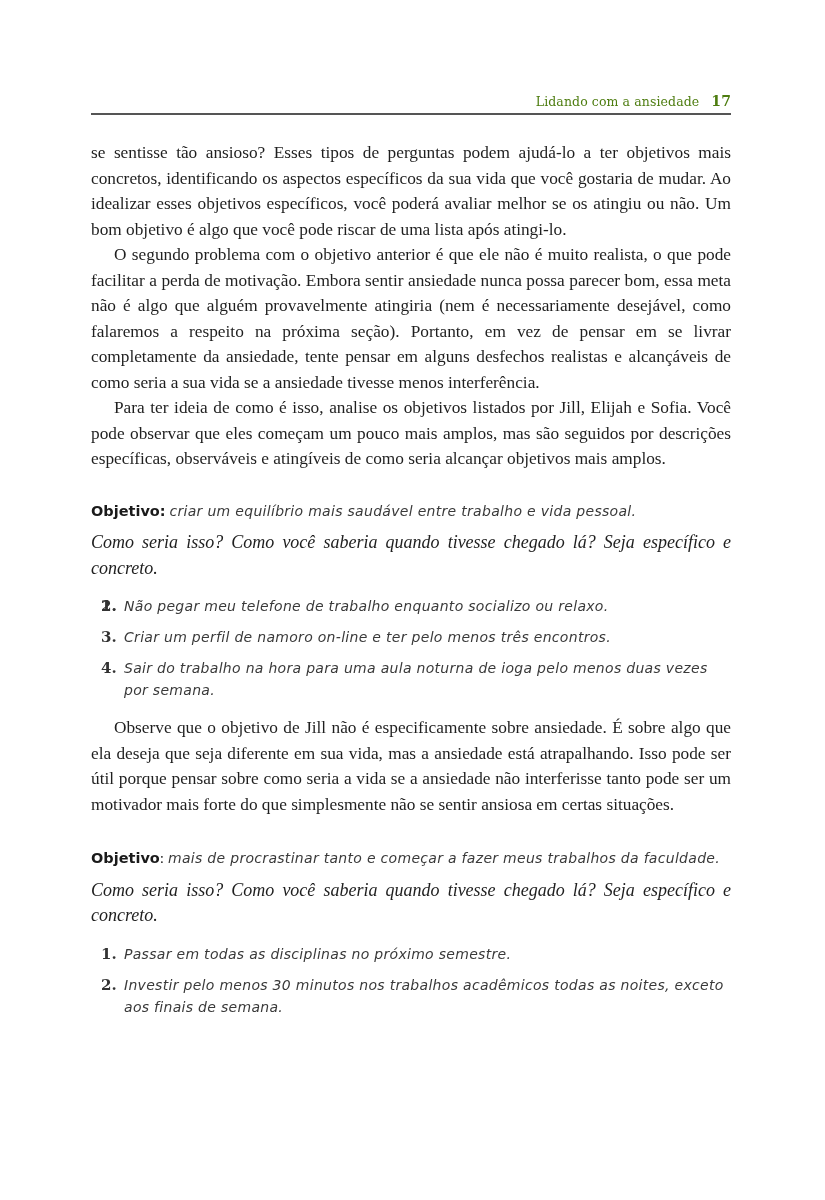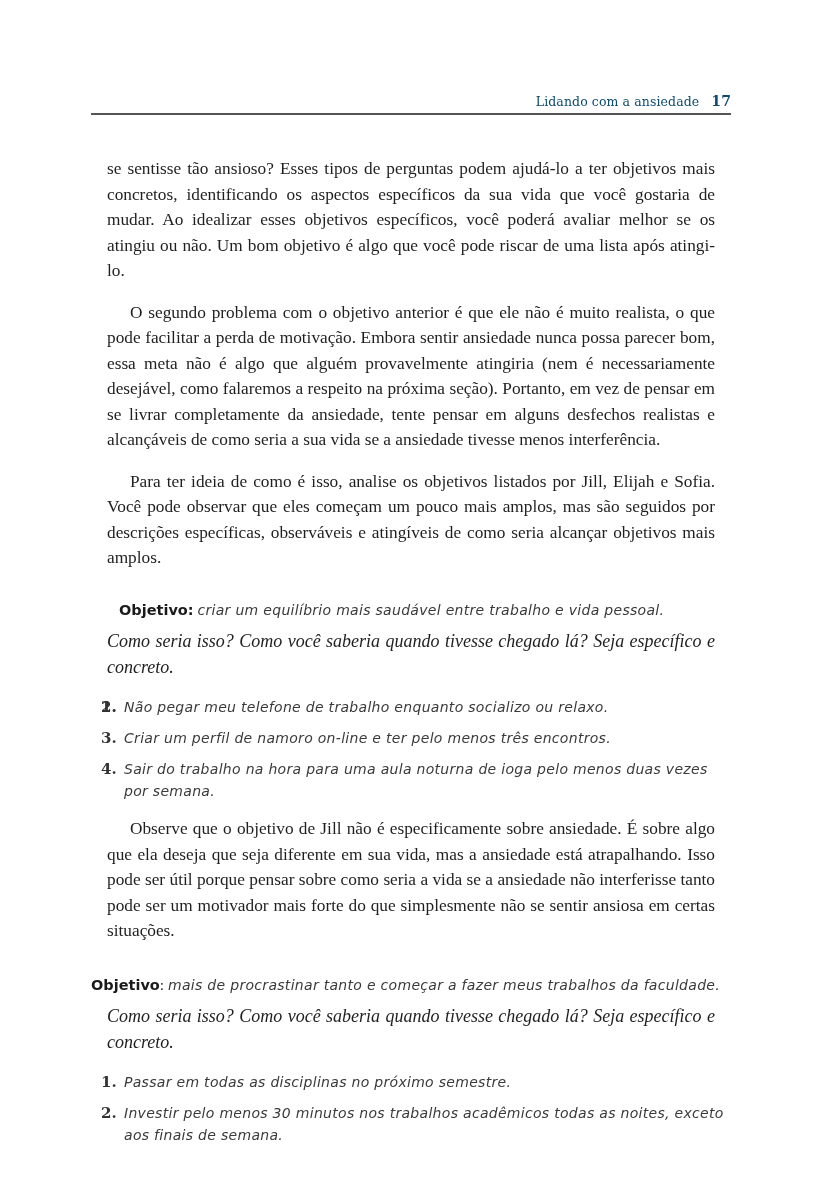--- a/index.html
+++ b/index.html
@@ -1,24 +1,24 @@
 <!DOCTYPE html>
 <html><head>
   <meta charset="utf-8">
   <style>
     html, body { margin: 0; padding: 0; background: #ffffff; }
     body { width: 825px; height: 1200px; position: relative; overflow: hidden; color: #1e1e1e; }
     .page { position: absolute; left: 91px; top: 0; width: 640px; }
     .running-head { position: absolute; left: 0; top: 93px; width: 640px; text-align: right;
-      font-family: "DejaVu Serif", serif; font-size: 12.5px; color: #0c4a6e; letter-spacing: 0.1px; }
+      font-family: "DejaVu Serif", serif; font-size: 12.5px; color: #4d7c0f; letter-spacing: 0.1px; }
     .running-head .pg { font-weight: bold; margin-left: 12px; font-size: 14px; }
     .rule { position: absolute; left: 0; top: 113px; width: 640px; height: 2px; background: #555; }
     .body { position: absolute; left: 0; top: 140px; width: 640px;
       font-family: "Liberation Serif", serif; font-size: 17.3px; line-height: 25.5px; color: #1f1f1f; }
-    p { margin: 16px; text-align: justify; }
+    p { margin: 0; text-align: justify; }
     p.indent { text-indent: 23px; }
     h2 { font-family: "DejaVu Serif", serif; font-size: 19px; font-weight: bold; color: #4a4a4a; margin: 0; }
     .obj { font-size: 15.5px; margin: 0; }
     .obj b { font-family: "DejaVu Sans", sans-serif; font-size: 14.5px; color: #1a1a1a; }
     .hand { font-family: "DejaVu Sans", sans-serif; font-style: italic; font-weight: 200; color: #3a3a3a; font-size: 14px; letter-spacing: 0.3px; }
     .q { font-style: italic; font-size: 18px; font-family: "Liberation Serif", serif; }
     ol { margin: 0; padding: 0; list-style: none; }
     ol li { position: relative; padding-left: 33px; margin-bottom: 9px; line-height: 22px; }
     ol li .num { position: absolute; left: 10px; top: 0; font-family: "DejaVu Serif", serif; font-size: 15px; font-weight: bold; color: #333; }
   </style>
@@ -30,21 +30,21 @@
     <span>Lidando com a ansiedade</span><span class="pg">17</span>
   </div>
   <div class="rule"></div>
 
   <div class="body">
     <p>se sentisse tão ansioso? Esses tipos de perguntas podem ajudá-lo a ter objetivos mais concretos, identificando os aspectos específicos da sua vida que você gostaria de mudar. Ao idealizar esses objetivos específicos, você poderá avaliar melhor se os atingiu ou não. Um bom objetivo é algo que você pode riscar de uma lista após atingi-lo.</p>
     <p class="indent">O segundo problema com o objetivo anterior é que ele não é muito realista, o que pode facilitar a perda de motivação. Embora sentir ansiedade nunca possa parecer bom, essa meta não é algo que alguém provavelmente atingiria (nem é necessariamente desejável, como falaremos a respeito na próxima seção). Portanto, em vez de pensar em se livrar completamente da ansiedade, tente pensar em alguns desfechos realistas e alcançáveis de como seria a sua vida se a ansiedade tivesse menos interferência.</p>
     <p class="indent">Para ter ideia de como é isso, analise os objetivos listados por Jill, Elijah e Sofia. Você pode observar que eles começam um pouco mais amplos, mas são seguidos por descrições específicas, observáveis e atingíveis de como seria alcançar objetivos mais amplos.</p>
 
     <div style="margin-top:26px;">
-      <p class="obj" style="margin-top:14px;margin-left:28px;"><b>Objetivo:</b> <span class="hand">criar um equilíbrio mais saudável entre trabalho e vida pessoal.</span></p>
+      <p class="obj" style="margin-top:14px;"><b>Objetivo:</b> <span class="hand">criar um equilíbrio mais saudável entre trabalho e vida pessoal.</span></p>
       <p class="q" style="margin-top:6px;">Como seria isso? Como você saberia quando tivesse chegado lá? Seja específico e concreto.</p>
       <ol style="margin-top:14px;">
         <li><span class="num">1.</span></li>
         <li><span class="num">2.</span><span class="hand">Não pegar meu telefone de trabalho enquanto socializo ou relaxo.</span></li>
         <li><span class="num">3.</span><span class="hand">Criar um perfil de namoro on-line e ter pelo menos três encontros.</span></li>
         <li><span class="num">4.</span><span class="hand">Sair do trabalho na hora para uma aula noturna de ioga pelo menos duas vezes por semana.</span></li>
       </ol>
       <p class="indent" style="margin-top:14px;">Observe que o objetivo de Jill não é especificamente sobre ansiedade. É sobre algo que ela deseja que seja diferente em sua vida, mas a ansiedade está atrapalhando. Isso pode ser útil porque pensar sobre como seria a vida se a ansiedade não interferisse tanto pode ser um motivador mais forte do que simplesmente não se sentir ansiosa em certas situações.</p>
     </div>
 

